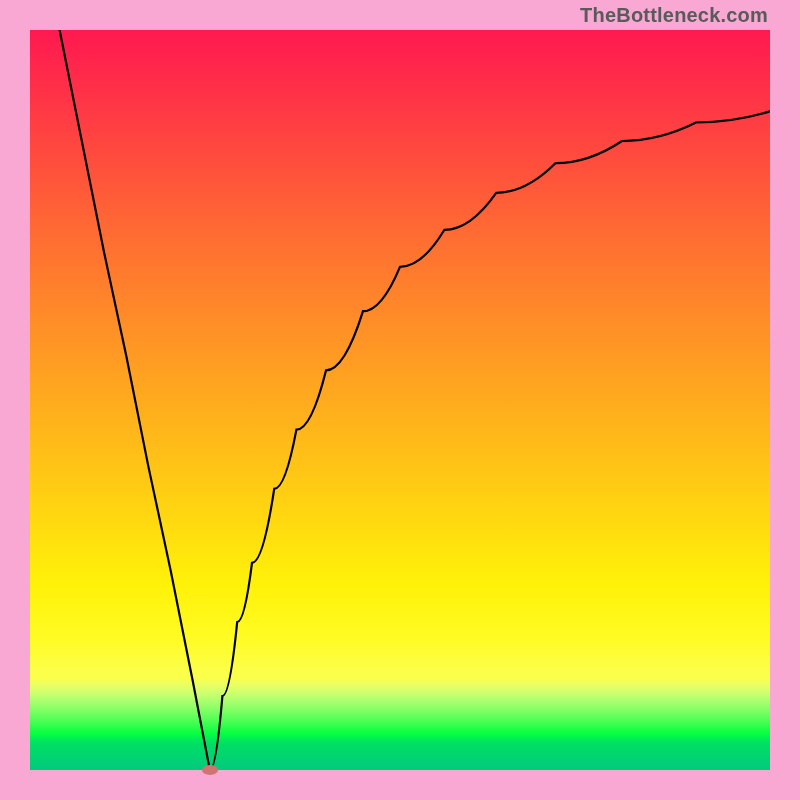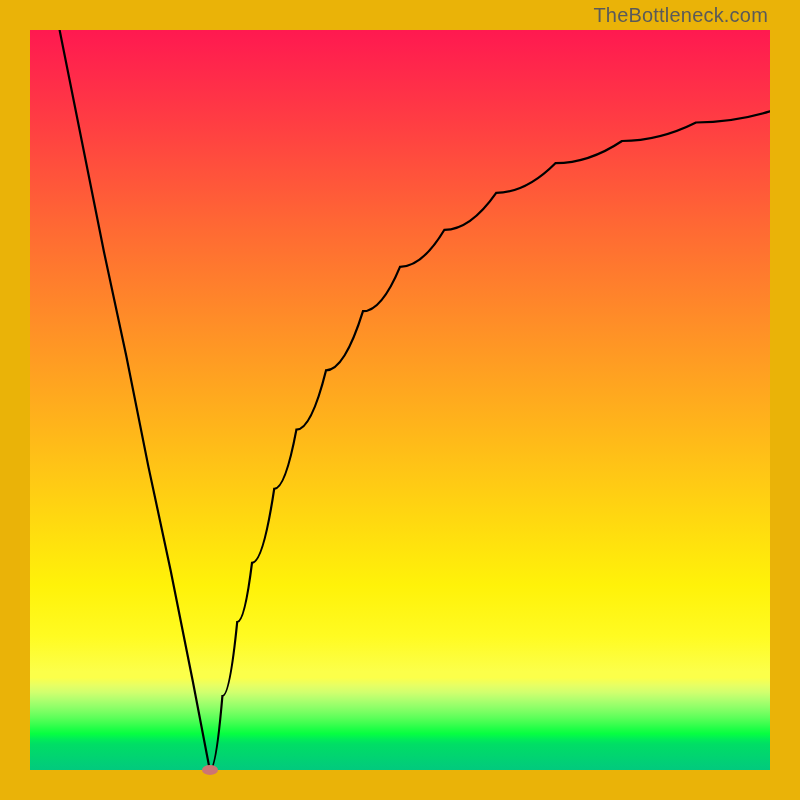--- a/index.html
+++ b/index.html
@@ -9,21 +9,22 @@
     height: 800px;
     background: #000;
     overflow: hidden;
   }
   .frame {
     position: absolute;
     left: 0;
     top: 0;
     width: 800px;
     height: 800px;
-    background: #eab308;
+    background: #f9a8d4;
+    font-weight: bold;
   }
   .plot {
     position: absolute;
     left: 30px;
     top: 30px;
     width: 740px;
     height: 740px;
     
     background: linear-gradient(
       to bottom,

